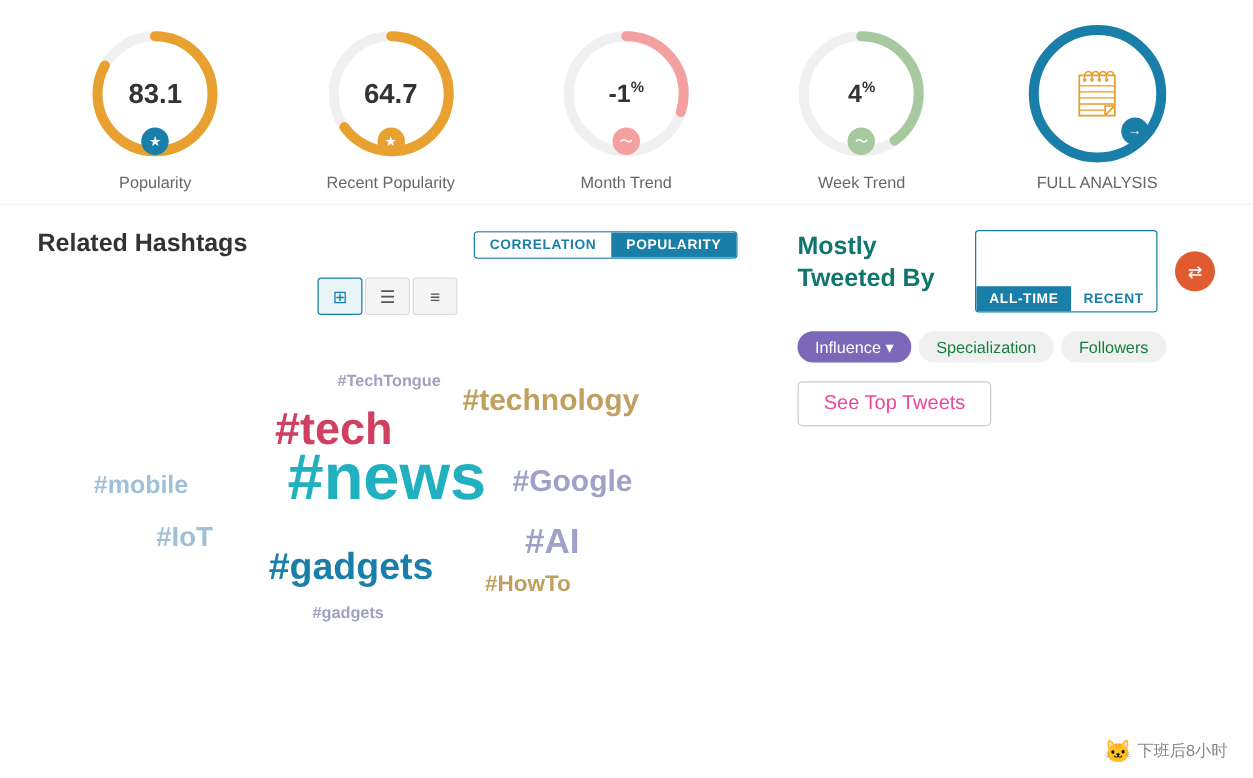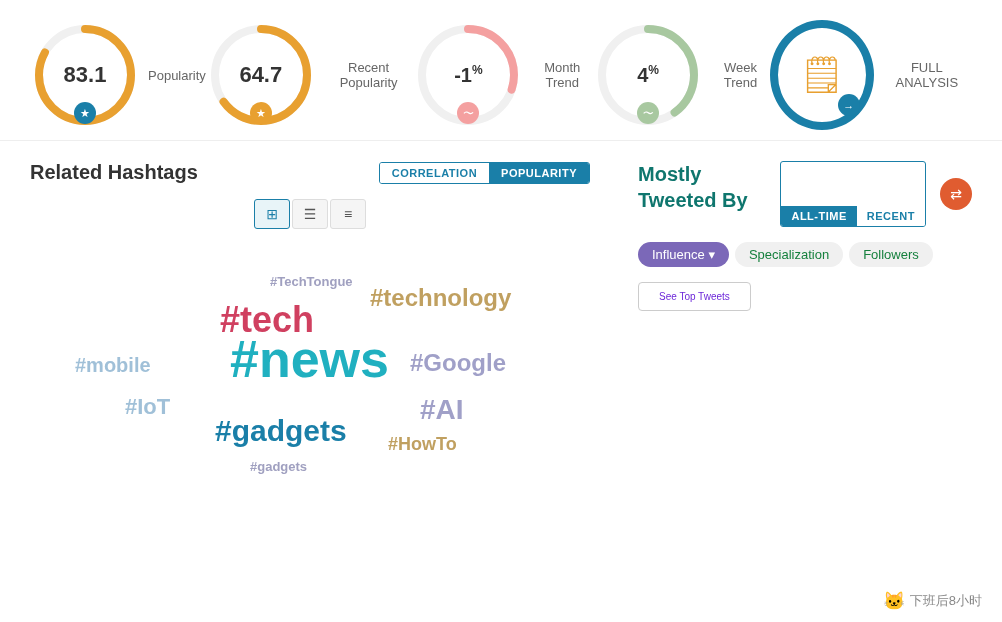--- a/index.html
+++ b/index.html
@@ -16,21 +16,21 @@
     .metrics-bar {
       display: flex;
       justify-content: space-around;
       align-items: center;
       padding: 20px 30px 10px;
       border-bottom: 1px solid #eee;
     }
 
     .metric-item {
       display: flex;
-      flex-direction: row;
+      flex-direction: column;
       align-items: center;
       gap: 8px;
     }
 
     .circle-container {
       position: relative;
       width: 110px;
       height: 110px;
     }
 
@@ -278,22 +278,22 @@
     .filter-btn.inactive {
       background: #f0f0f0;
       color: #15803d;
     }
 
     .see-top-tweets {
       display: inline-block;
       padding: 8px 20px;
       border: 1px solid #ccc;
       border-radius: 4px;
-      color: #6d28d9;
-      font-size: 10px;
+      color: #ec4899;
+      font-size: 16px;
       cursor: pointer;
       background: #fff;
     }
 
     
     .watermark {
       position: absolute;
       bottom: 10px;
       right: 20px;
       color: #888;

